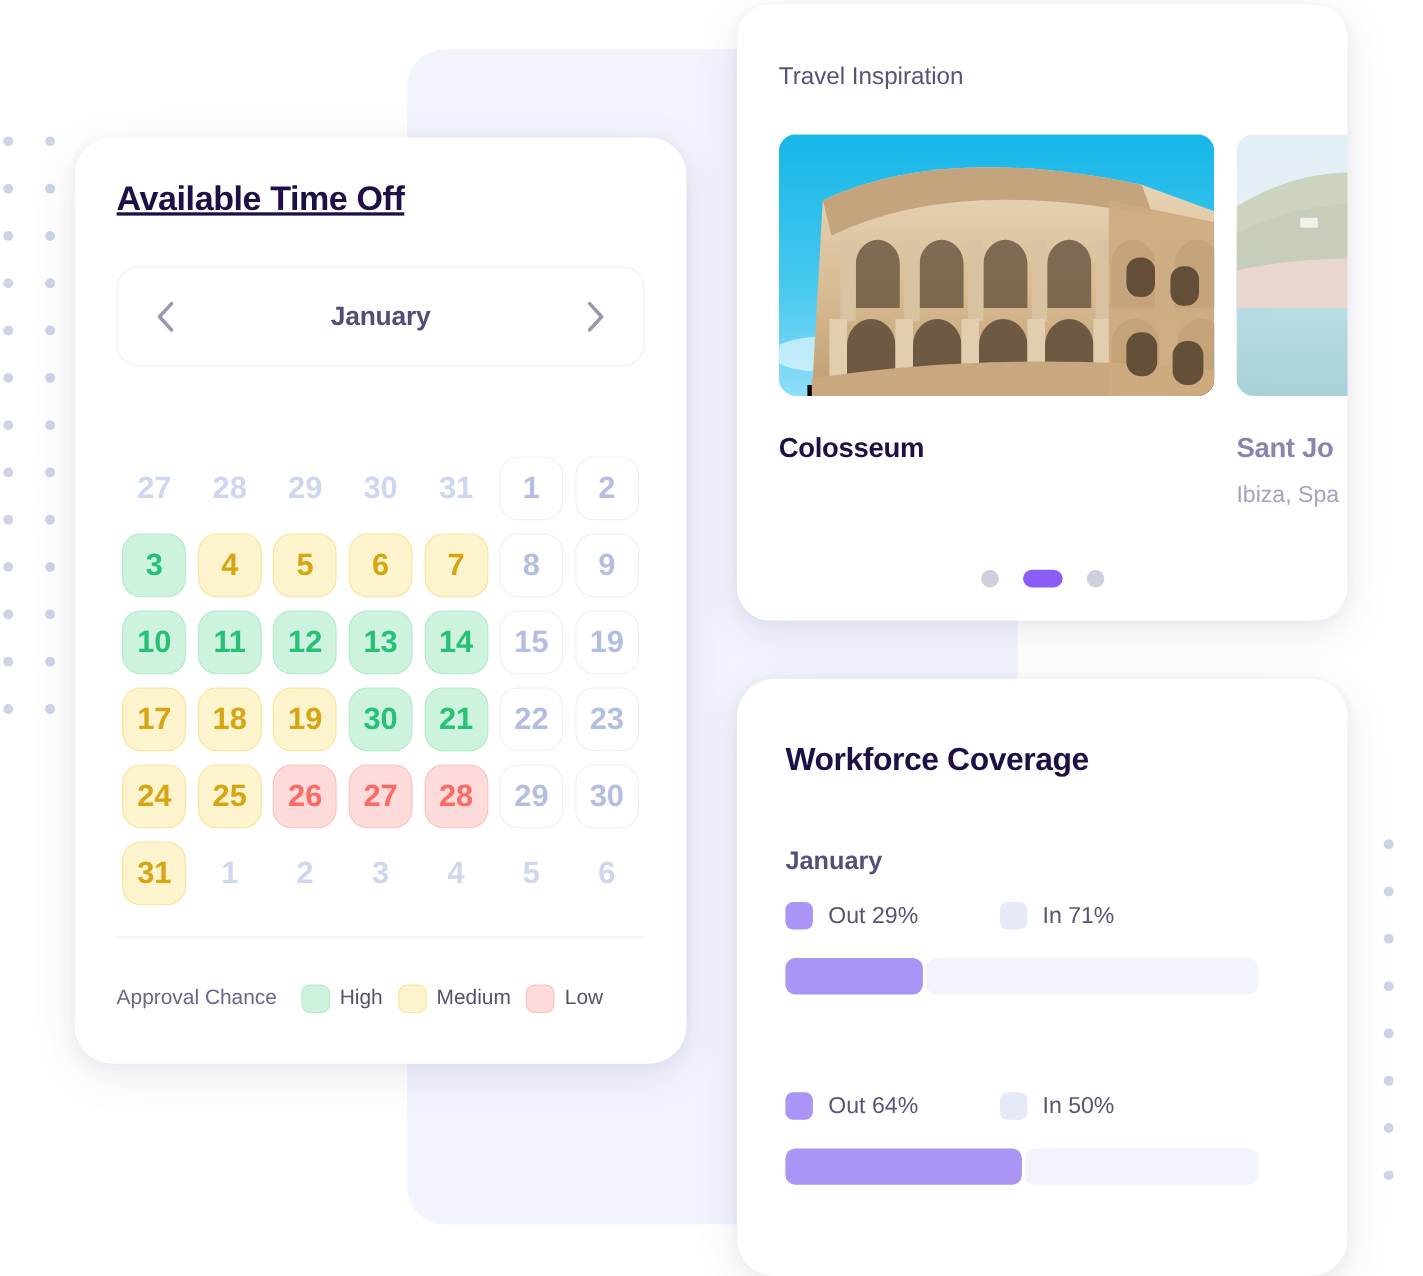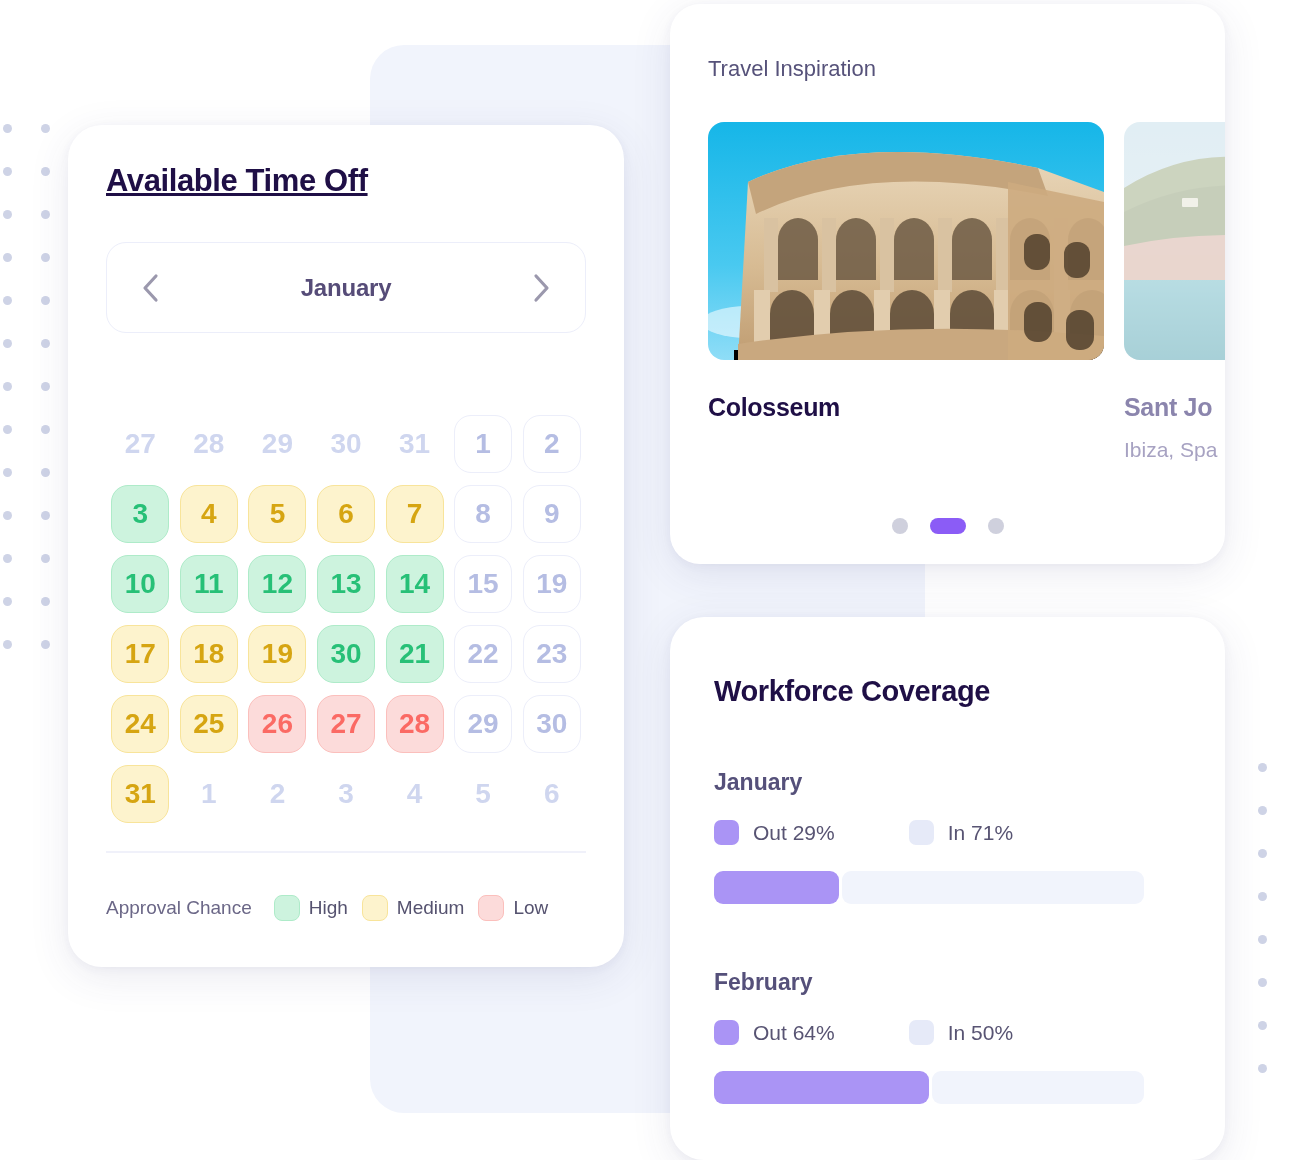--- a/index.html
+++ b/index.html
@@ -570,21 +570,20 @@
           <span class="wf-sw in"></span>
           <span class="wf-lbl">In 71%</span>
         </div>
       </div>
       <div class="wf-bar">
         <div class="wf-bar-out" style="width: 29%;"></div>
         <div class="wf-bar-in"></div>
       </div>
     </div>
   <div class="wf-block" id="wf-block-1">
-      <div class="wf-month">February</div>
       <div class="wf-legend">
         <div class="wf-legend-item">
           <span class="wf-sw out"></span>
           <span class="wf-lbl">Out 64%</span>
         </div>
         <div class="wf-legend-item second">
           <span class="wf-sw in"></span>
           <span class="wf-lbl">In 50%</span>
         </div>
       </div>

